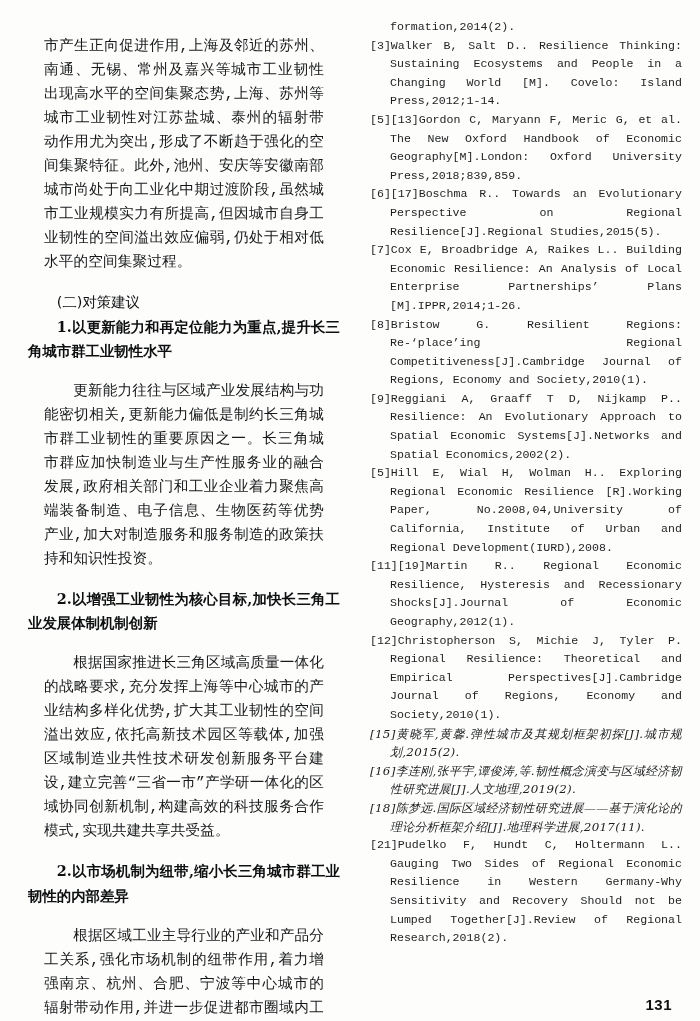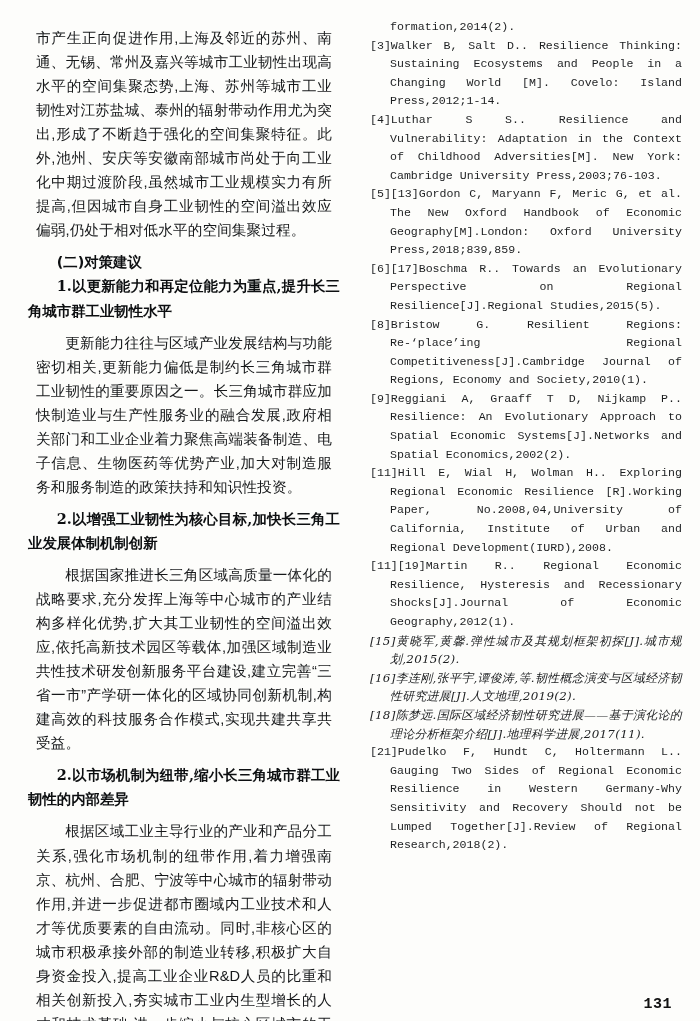--- a/index.html
+++ b/index.html
@@ -20,34 +20,34 @@
   .col {
     position: absolute;
     top: 0;
     width: 312px;
   }
   .col-left  { left: 28px;  }
   .col-right { left: 370px; }
 
   
   .zh-body {
-    font-family: Liberation Sans, sans-serif;
+    font-family: Liberation Mono, monospace;
     font-size: 14.6px;
     line-height: 24.05px;
     text-align: justify;
     text-justify: inter-ideograph;
     letter-spacing: 0.15px;
     color: #16181a;
-    margin: 8px;
+    margin: 16px;
   }
   .zh-body.indent { text-indent: 2em; }
 
   .zh-head {
     font-family: "DejaVu Sans", "Liberation Sans", sans-serif;
-    font-weight: bold;
+    font-weight: normal;
     font-size: 14.4px;
     line-height: 24.05px;
     text-indent: 2em;
     text-align: justify;
     text-justify: inter-ideograph;
     margin: 0;
     color: #0d0f11;
   }
   .zh-head.sub {
     font-family: "DejaVu Serif", "Liberation Serif", serif;
@@ -95,21 +95,21 @@
   }
   .ref.lat {
     font-family: Liberation Mono, monospace;
     font-size: 11.6px;
   }
 
   .pageno {
     position: absolute;
     right: 28px;
     bottom: 8px;
-    font-family: Liberation Mono, monospace;
+    font-family: Liberation Sans, sans-serif;
     font-weight: bold;
     font-size: 15px;
     color: #111;
     letter-spacing: 0.5px;
     margin-top: 36px;
   }
   .spacer-24 { height: 24px; }
   .topgap    { height: 18px; }
 </style>
 </head>
@@ -140,27 +140,28 @@
     <p class="ref-title">[参考文献]</p>
 
   </div>
 
   <div class="col col-right">
     <div class="topgap"></div>
 
     <p class="ref lat" style="padding-left:20px;text-indent:0;">formation,2014(2).</p>
 
     <p class="ref lat">[3]Walker B, Salt D.. Resilience Thinking: Sustaining Ecosystems and People in a Changing World [M]. Covelo: Island Press,2012;1-14.</p>
-    <p class="ref lat">[4]Luthar S S.. Resilience and Vulnerability: Adaptation in the Context of Childhood Adversities[M]. New York: Cambridge University Press,2003;76-103.</p>
     <p class="ref lat">[5][13]Gordon C, Maryann F, Meric G, et al. The New Oxford Handbook of Economic Geography[M].London: Oxford University Press,2018;839,859.</p>
     <p class="ref lat">[6][17]Boschma R.. Towards an Evolutionary Perspective on Regional Resilience[J].Regional Studies,2015(5).</p>
+    <p class="ref lat">[7]Cox E, Broadbridge A, Raikes L.. Building Economic Resilience: An Analysis of Local Enterprise Partnerships’ Plans [M].IPPR,2014;1-26.</p>
     <p class="ref lat">[8]Bristow G. Resilient Regions: Re-‘place’ing Regional Competitiveness[J].Cambridge Journal of Regions, Economy and Society,2010(1).</p>
     <p class="ref lat">[9]Reggiani A, Graaff T D, Nijkamp P.. Resilience: An Evolutionary Approach to Spatial Economic Systems[J].Networks and Spatial Economics,2002(2).</p>
-    <p class="ref lat">[11]Hill E, Wial H, Wolman H.. Exploring Regional Economic Resilience [R].Working Paper, No.2008,04,University of California, Institute of Urban and Regional Development(IURD),2008.</p>
+    <p class="ref lat">[5]Hill E, Wial H, Wolman H.. Exploring Regional Economic Resilience [R].Working Paper, No.2008,04,University of California, Institute of Urban and Regional Development(IURD),2008.</p>
     <p class="ref lat">[11][19]Martin R.. Regional Economic Resilience, Hysteresis and Recessionary Shocks[J].Journal of Economic Geography,2012(1).</p>
+    <p class="ref lat">[12]Christopherson S, Michie J, Tyler P. Regional Resilience: Theoretical and Empirical Perspectives[J].Cambridge Journal of Regions, Economy and Society,2010(1).</p>
 
     <p class="ref cjk">[15]黄晓军,黄馨.弹性城市及其规划框架初探[J].城市规划,2015(2).</p>
     <p class="ref cjk">[16]李连刚,张平宇,谭俊涛,等.韧性概念演变与区域经济韧性研究进展[J].人文地理,2019(2).</p>
     <p class="ref cjk">[18]陈梦远.国际区域经济韧性研究进展——基于演化论的理论分析框架介绍[J].地理科学进展,2017(11).</p>
 
     <p class="ref lat">[21]Pudelko F, Hundt C, Holtermann L.. Gauging Two Sides of Regional Economic Resilience in Western Germany-Why Sensitivity and Recovery Should not be Lumped Together[J].Review of Regional Research,2018(2).</p>
 
   </div>
 
   <div class="pageno">131</div>

